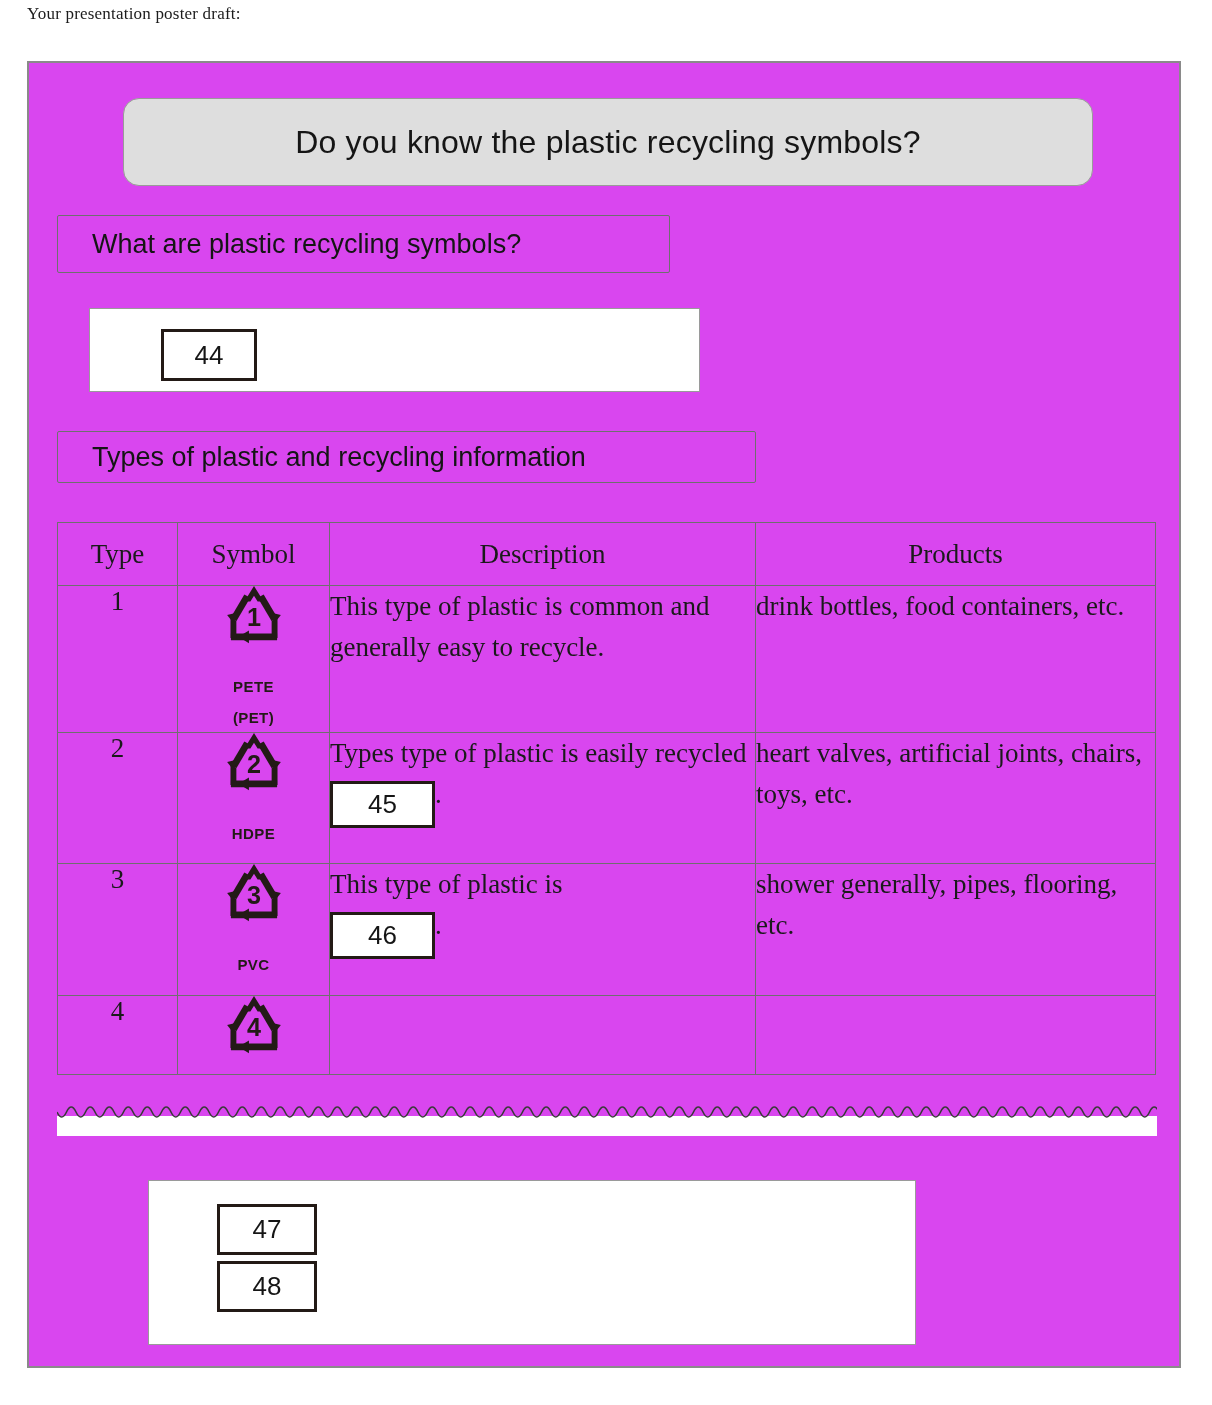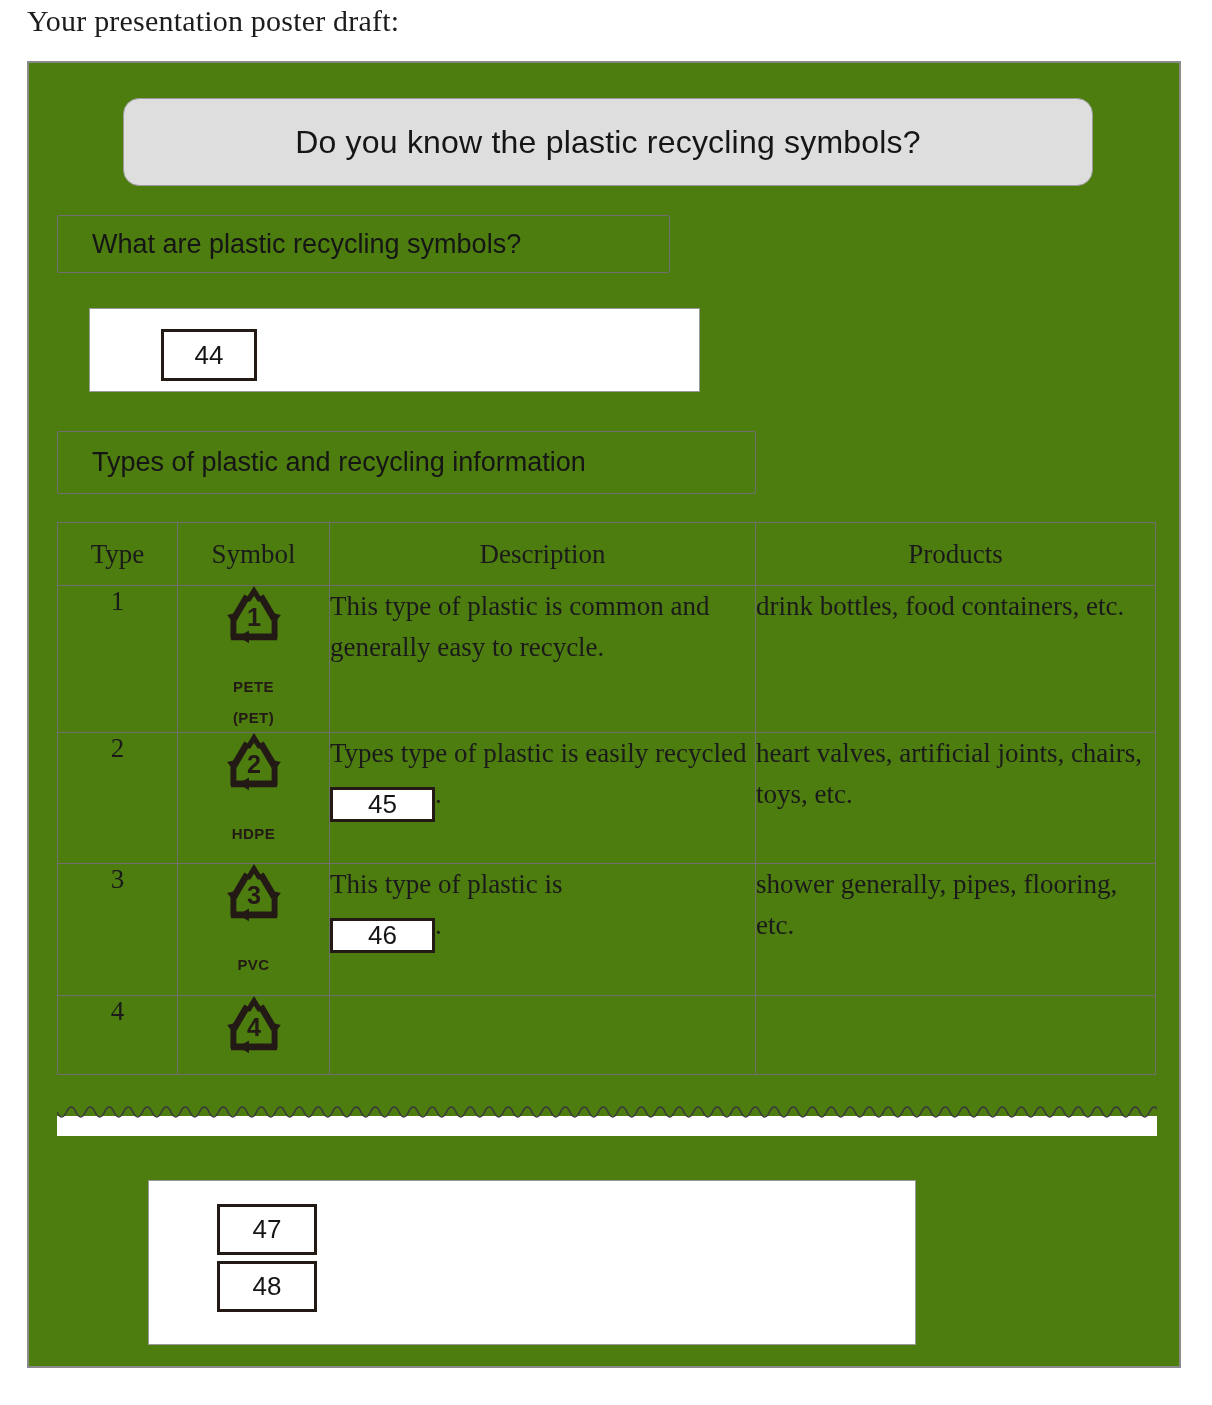--- a/index.html
+++ b/index.html
@@ -7,50 +7,50 @@
     width:1212px;height:1405px;position:relative;
     font-family:"Liberation Serif",serif;
     color:#1a1a1a;
     -webkit-font-smoothing:antialiased;
   }
 
   
   #intro-line{
     position:absolute;left:27px;top:4px;
     font-family:"Liberation Serif",serif;
-    font-size:30px;letter-spacing:.2px;color:#1c1c1c;
+    font-size:17px;letter-spacing:.2px;color:#1c1c1c;
   }
 
   
   #poster-frame{
     position:absolute;left:27px;top:61px;
     width:1154px;height:1307px;
     border:2px solid #8a8a8a;
-    box-sizing:border-box;background:#4d7c0f;
+    box-sizing:border-box;background:#d946ef;
   }
 
   
   .pill{
     position:absolute;box-sizing:border-box;
     border:1.5px solid #6f6f6f;border-radius:2px;
     font-family:"Liberation Sans",sans-serif;
     display:flex;align-items:center;
     color:#151515;
   }
   #poster-title{
     left:94px;top:35px;width:970px;height:88px;
     background:#dedede;border:1.5px solid #9a9a9a;border-radius:16px;
     justify-content:center;font-size:32px;letter-spacing:.2px;
   }
   #heading-what{
     left:28px;top:152px;width:613px;height:58px;
     padding-left:34px;font-size:27px;
   }
   #heading-types{
-    left:28px;top:368px;width:699px;height:63px;
+    left:28px;top:368px;width:699px;height:52px;
     padding-left:34px;font-size:27px;
   }
   #heading-common{
     left:28px;top:1036px;width:548px;height:58px;
     padding-left:29px;font-size:27px;
   }
 
   
   .panel{
     position:absolute;box-sizing:border-box;
@@ -68,21 +68,21 @@
     font-size:26px;color:#151515;
   }
   #slot-44{left:71px;top:20px;width:96px;height:52px;}
   #slot-47{left:68px;top:23px;width:100px;height:51px;}
   #slot-48{left:68px;top:80px;width:100px;height:51px;}
   .slot-inline{
     display:inline-flex;align-items:center;justify-content:center;
     box-sizing:border-box;border:3px solid #231a16;background:#fff;
     font-family:"Liberation Sans",sans-serif;
     font-size:26px;color:#151515;
-    width:105px;height:35px;vertical-align:-10px;
+    width:105px;height:47px;vertical-align:-10px;
   }
 
   
   #plastics-table{
     position:absolute;left:28px;top:459px;
     width:1098px;
     border-collapse:collapse;
     table-layout:fixed;
   }
   #plastics-table td,#plastics-table th{

